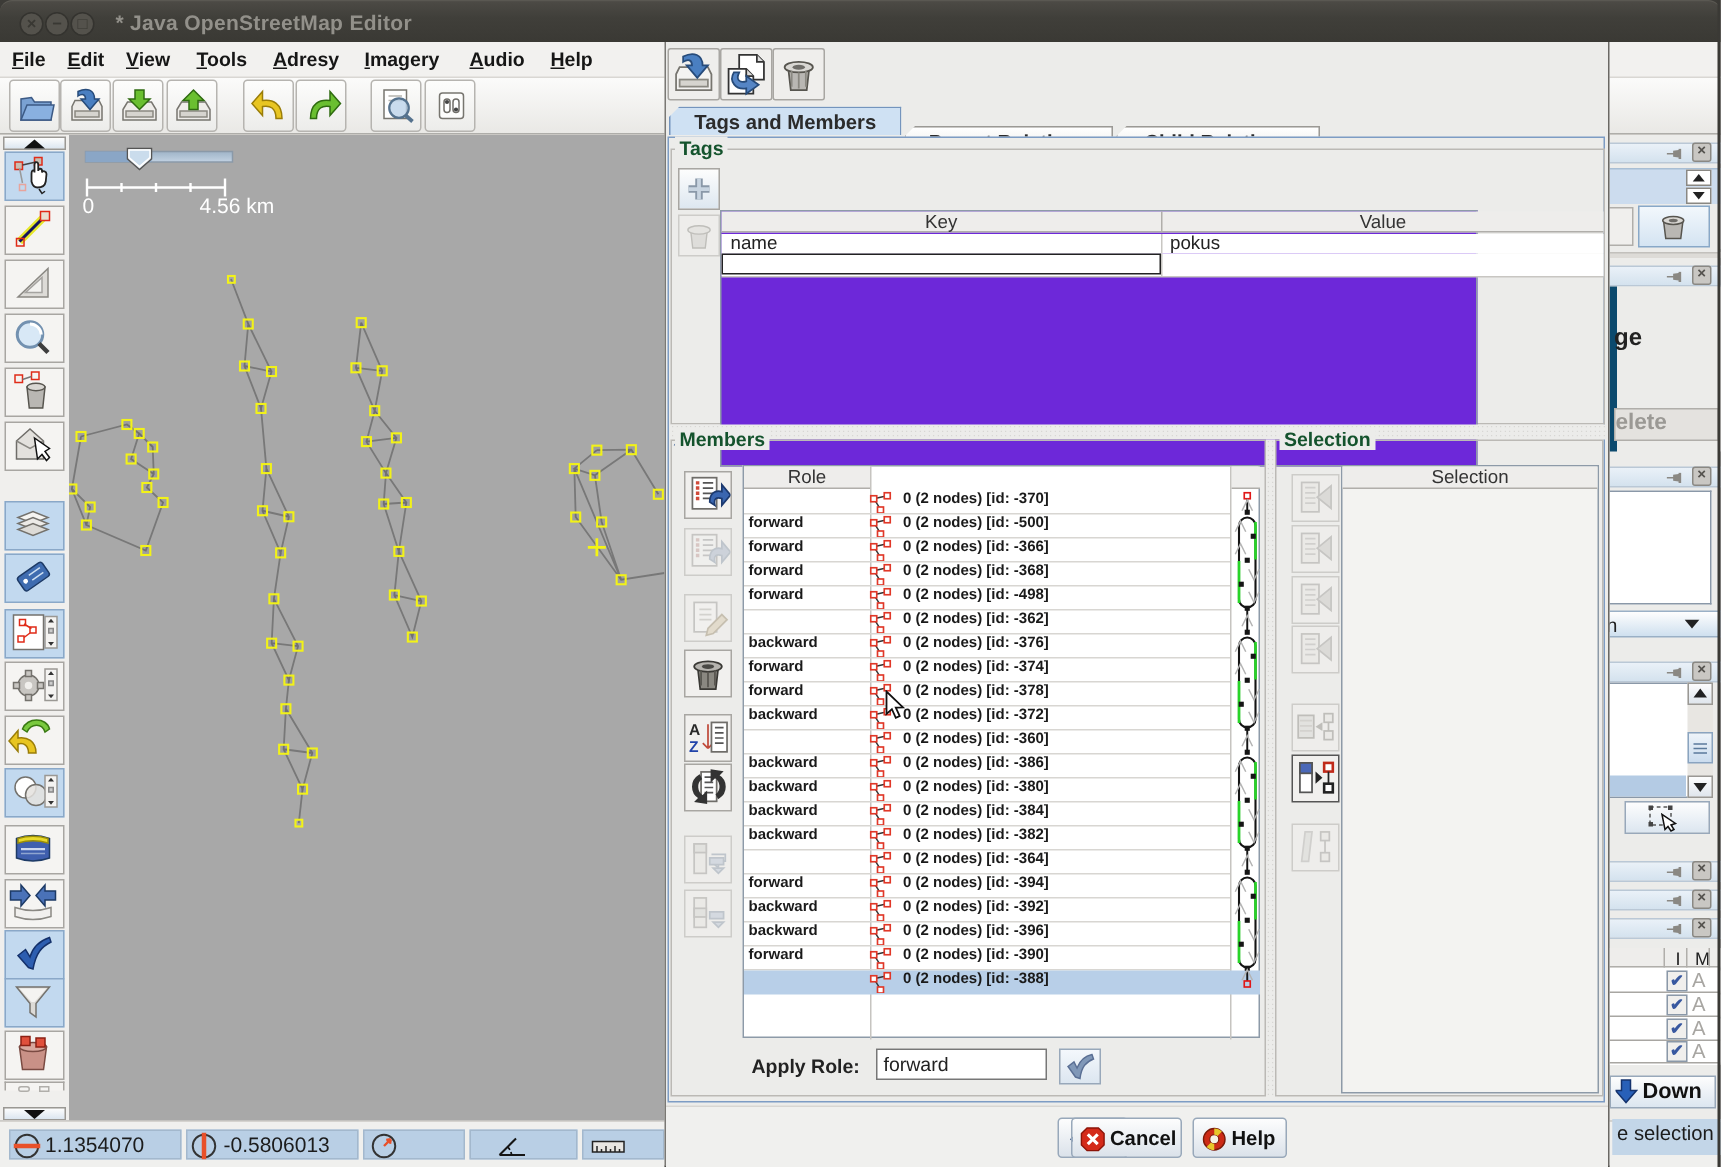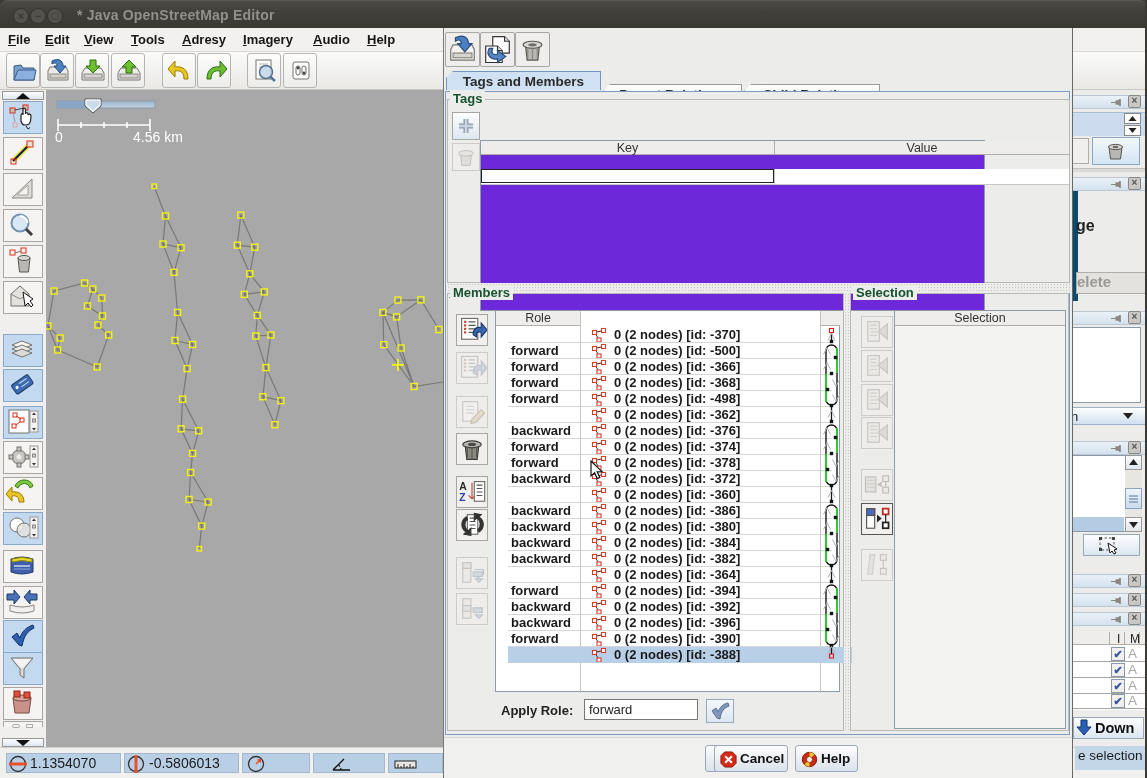--- a/index.html
+++ b/index.html
@@ -57,21 +57,21 @@
 
 
 .tpanel { position:absolute; border:1px solid #bbb9b5; }
 .tlabel { position:absolute; top:-9px; left:2px; background:#ececea; font-size:13px; font-weight:bold; color:#14532d; padding:0 3px; }
 .sq { position:absolute; border:1px solid #a8a6a2; background:#f1f0ee; }
 .sq.gray { opacity:0.45; }
 
 
 #mtable { position:absolute; left:49px; top:218px; width:345px; height:382px; border:1px solid #8d9aa8; background:#fff; }
 .mhead { position:absolute; left:0; top:0; height:15px; background:#eeedeb; border-bottom:1px solid #b0aeaa; font-size:12.5px; color:#333; text-align:center; }
-.mrow { position:absolute; left:12px; width:324px; height:16px; font-size:13px; font-weight:bold; color:#1a1a1a; border-bottom:1px solid #d8d6d2; }
+.mrow { position:absolute; left:0; width:324px; height:16px; font-size:10px; font-weight:bold; color:#1a1a1a; border-bottom:1px solid #d8d6d2; }
 .mrow .role { position:absolute; left:3px; top:0px; }
 .mrow .ref { position:absolute; left:106px; top:0px; }
 .mrow svg.wico { position:absolute; left:83px; top:0px; }
 .mrow.sel { background:#b8cfe8; width:344px; border-bottom:none; }
 .mb { width:32px; height:32px; }
 .sq.mb svg { position:absolute; left:0px; top:0px; }
 .okbtn { position:absolute; top:7px; height:27px; border:1px solid #98a8ba; border-radius:3px; background:linear-gradient(#fdfdfd,#dbe2ea); font-size:13.5px; font-weight:bold; color:#111; }
 .okbtn svg { position:absolute; left:5px; top:5px; }
 .okbtn span { position:absolute; left:25px; top:5px; }
 </style>
@@ -545,20 +545,25 @@
           <div class="sq gray" style="left:4px;top:43px;width:28px;height:28px;"><svg width="26" height="26" viewBox="0 0 28 28">
                 <path d="M8 10 h12 l-1.5 13 h-9 Z" fill="#ceccc8" stroke="#8a8881"></path>
                 <ellipse cx="14" cy="10" rx="8" ry="3" fill="#dddbd7" stroke="#8a8881"></ellipse>
               </svg></div>
           <div style="position:absolute;left:32px;top:12px;width:505px;height:171px;border:1px solid #8d9aa8;background:#6d28d9;margin-top:28px;">
             <div style="position:absolute;left:0;top:0;width:588px;height:14px;background:#eeedeb;border-bottom:1px solid #b0aeaa;font-size:12.5px;color:#333;">
               <span style="position:absolute;left:0;width:293px;text-align:center;">Key</span>
               <span style="position:absolute;left:294px;width:294px;text-align:center;">Value</span>
               <div style="position:absolute;left:293px;top:0;width:1px;height:14px;background:#b0aeaa;"></div>
             </div>
+            <div style="position:absolute;left:0;top:15px;width:588px;height:13px;background:#fff;font-size:12.5px;color:#222;">
+              <span style="position:absolute;left:6px;top:-1px;">name</span>
+              <span style="position:absolute;left:299px;top:-1px;">pokus</span>
+              <div style="position:absolute;left:293px;top:0;width:1px;height:13px;background:#c8c6c2;"></div>
+            </div>
             <div style="position:absolute;left:0;top:28px;width:588px;height:15px;background:#fff;">
               <div style="position:absolute;left:0;top:0;width:293px;height:14px;border:1px solid #222;background:#fff;"></div>
               <div style="position:absolute;left:293px;top:0;width:1px;height:15px;background:#c8c6c2;"></div>
               <div style="position:absolute;left:0;top:15px;width:588px;height:1px;background:#c8c6c2;"></div>
             </div>
           </div>
         </div>
 
         <div style="position:absolute;left:1px;top:191px;width:623px;height:10px;background-image:radial-gradient(#c6c4c0 26%, rgba(0,0,0,0) 27%); background-size:3px 3px; background-color:#ececea;">
           <div style="position:absolute;left:2px;top:2px;width:8px;height:6px;background:#ececea;"><svg width="8" height="6">

